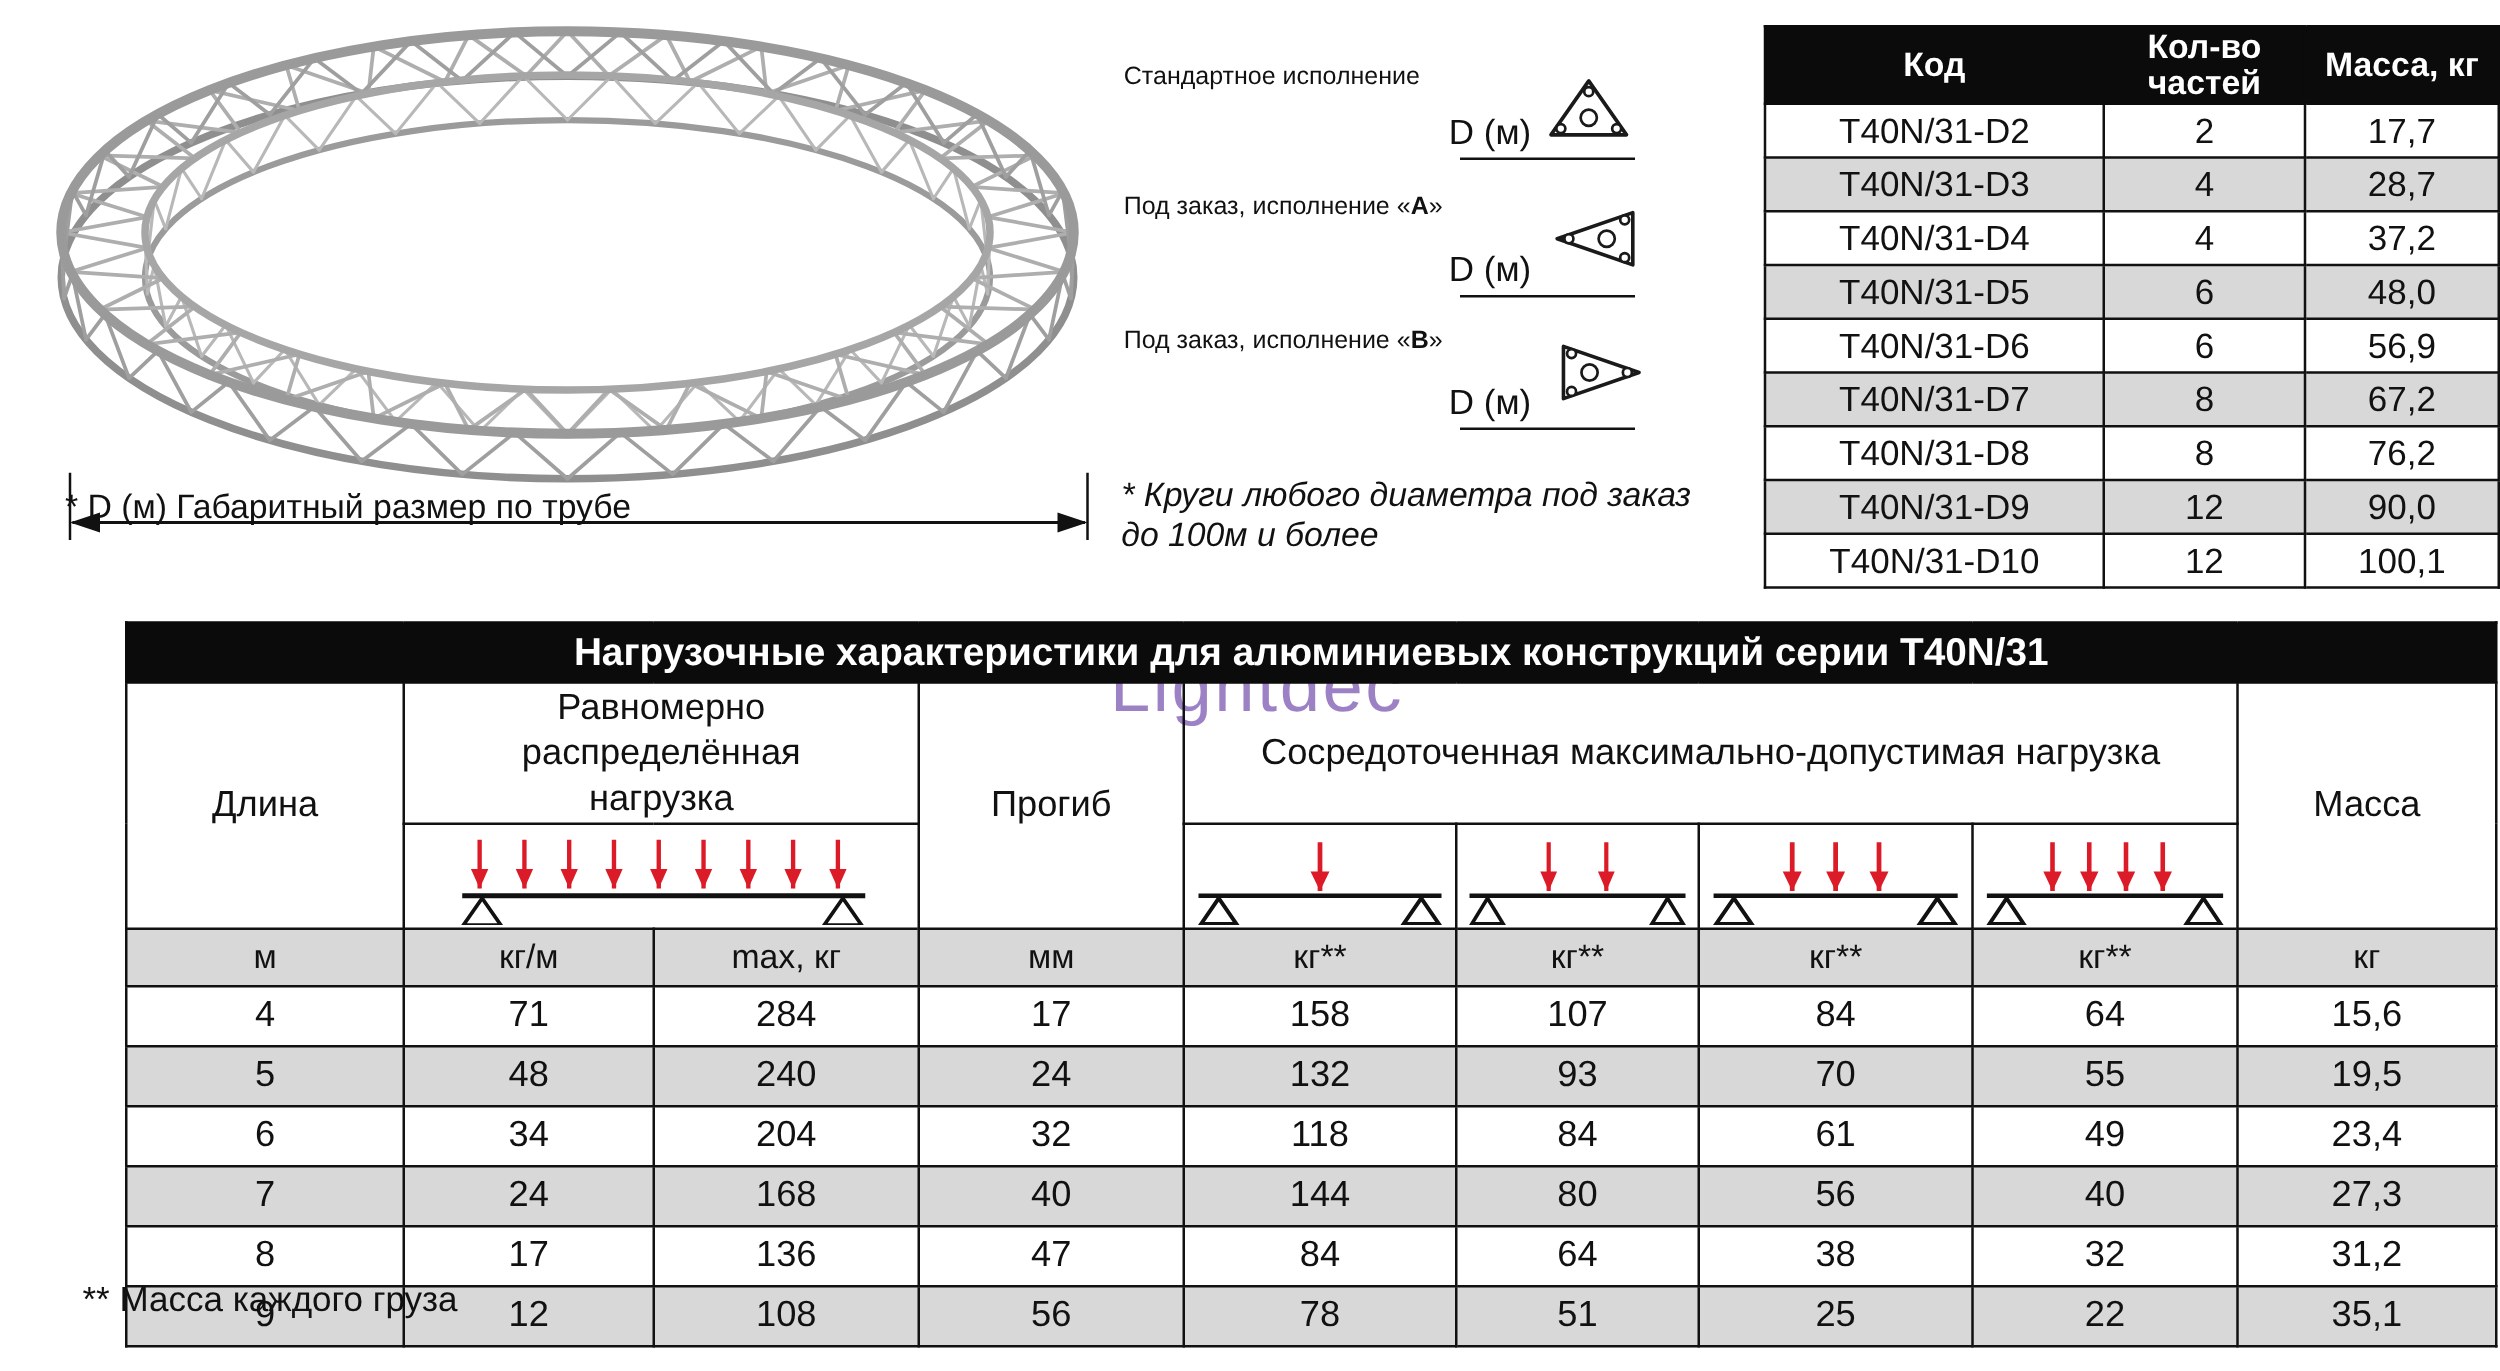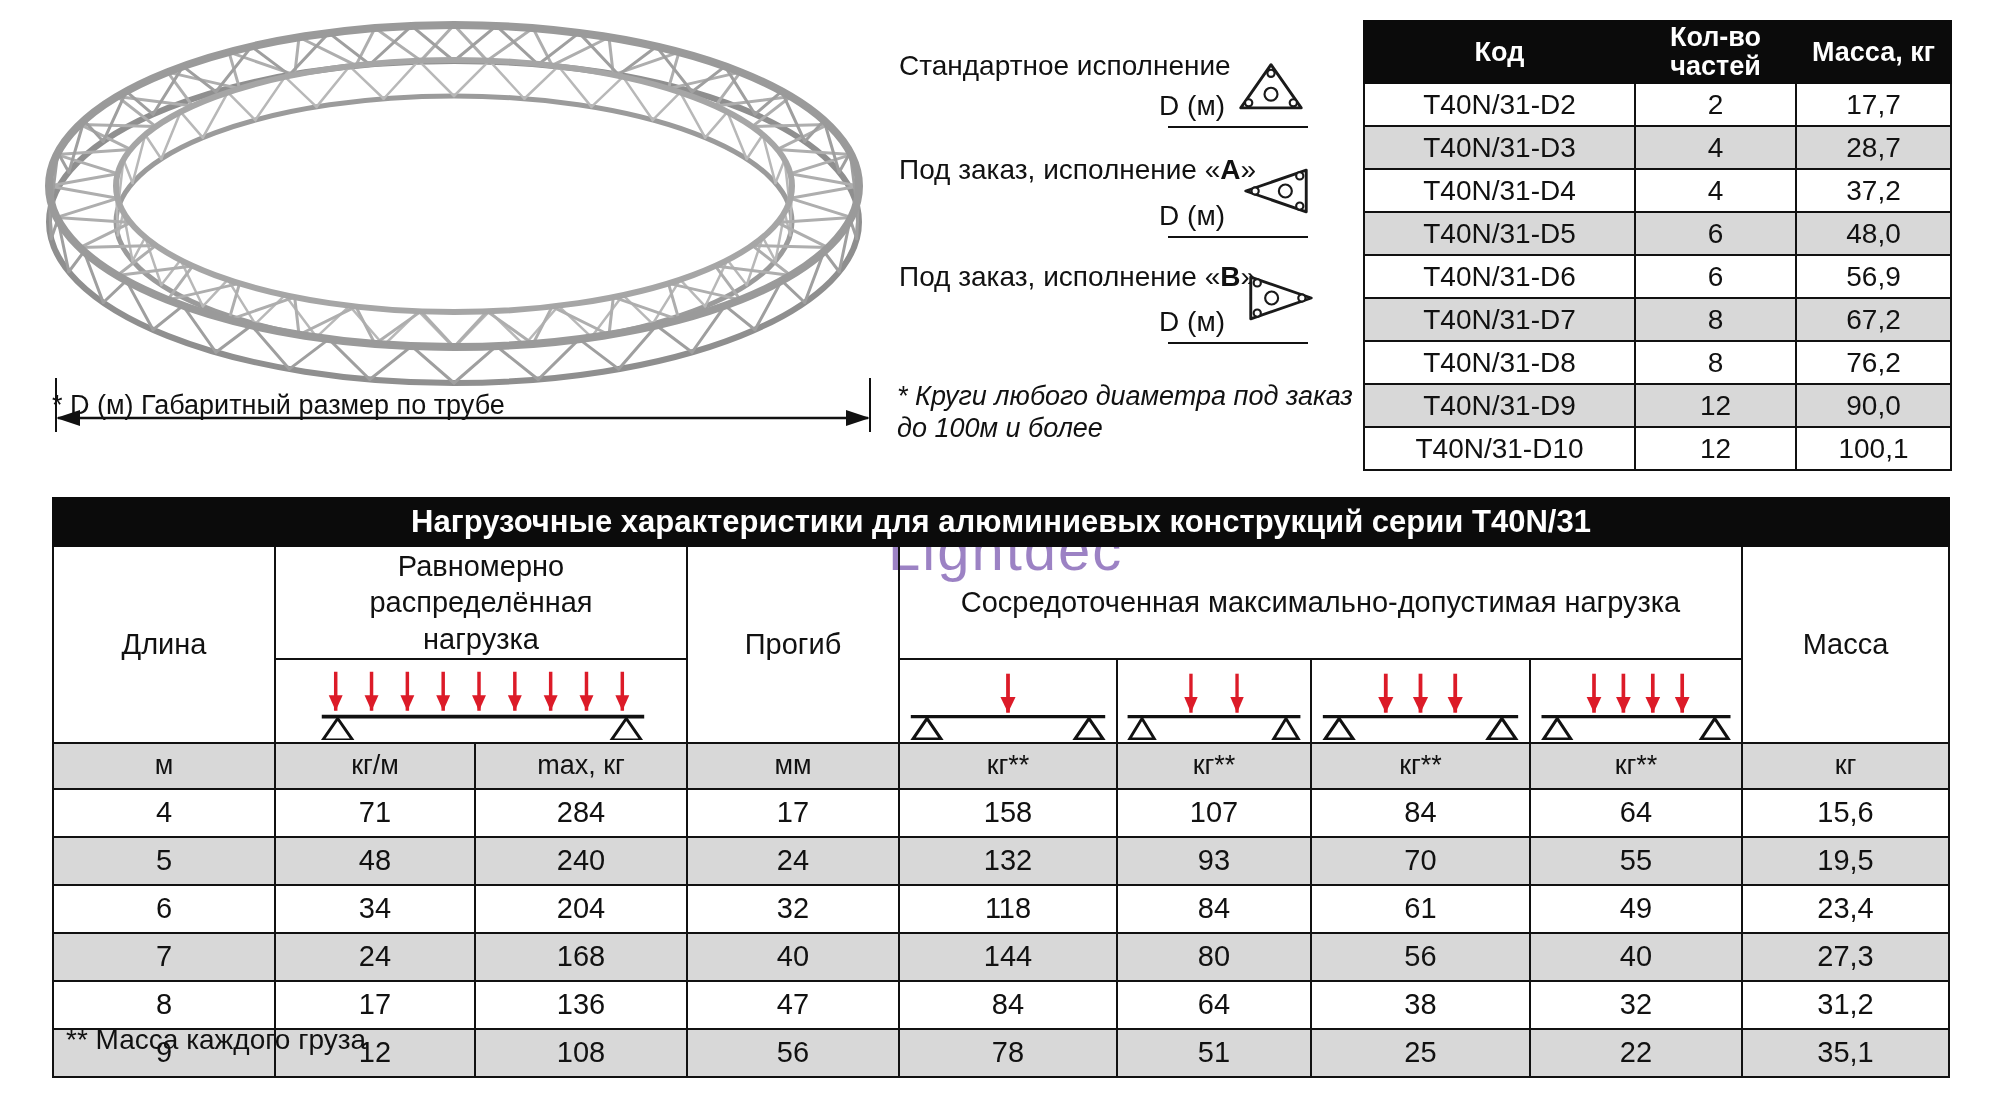--- a/index.html
+++ b/index.html
@@ -10,30 +10,30 @@
   }
 
   
   #truss-svg{position:absolute;left:30px;top:6px;width:848px;height:392px;}
   .dim-label{position:absolute;left:52px;top:390px;width:830px;text-align:left;
              font-size:27px;color:#111;}
   #dim-svg{position:absolute;left:48px;top:378px;width:830px;height:54px;}
 
   
   .profiles{position:absolute;left:895px;top:28px;width:485px;height:470px;}
-  .profile-label{position:absolute;left:4px;font-size:28px;white-space:nowrap;}
+  .profile-label{position:absolute;left:4px;font-size:20px;white-space:nowrap;}
   .profile-label b{font-weight:bold;}
   .profile-dim{position:absolute;width:330px;text-align:right;font-size:28px;}
   .profile-underline{position:absolute;left:273px;width:140px;border-bottom:2px solid #111;}
   .tri-icon{position:absolute;width:72px;height:74px;}
   .profiles-note{position:absolute;left:2px;top:352px;width:460px;
                  font-size:27px;font-style:italic;line-height:1.2;}
 
   
-  table{border-collapse:collapse;table-layout:fixed;}
+  table{border-collapse:collapse;table-layout:fixed;margin-left:48px;}
   .parts-table{position:absolute;left:1363px;top:20px;width:587px;}
   .parts-table td{border:2px solid #111;text-align:center;vertical-align:middle;}
   .parts-table .hdr td{background:#0b0b0b;color:#fff;font-weight:bold;font-size:27px;
                        height:58px;line-height:1.08;border-color:#0b0b0b;}
   .parts-table .body-row td{height:39px;font-size:28px;}
   .parts-table .body-row td.code{font-weight:normal;}
   .parts-table .alt td{background:#d8d8d8;}
 
   
   .load-table{position:absolute;left:52px;top:497px;width:1896px;}

